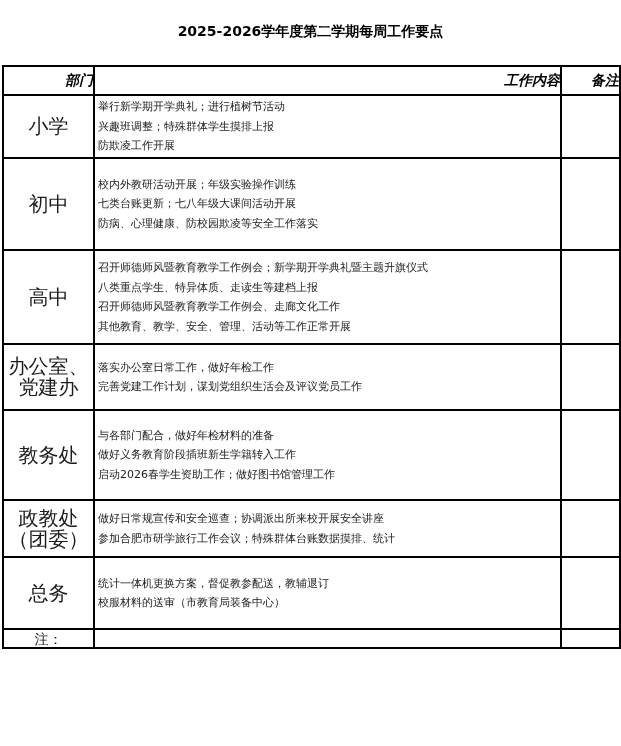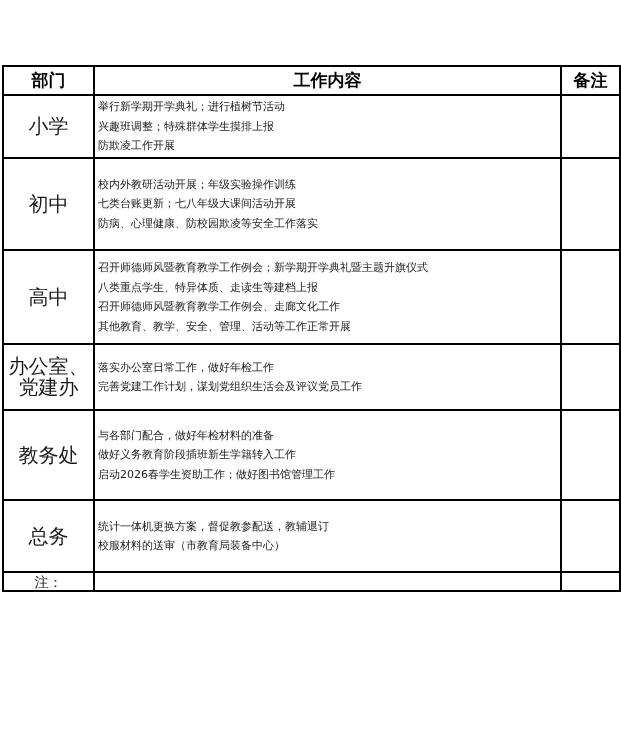--- a/index.html
+++ b/index.html
@@ -35,25 +35,26 @@
       width: 617px;
       border-collapse: collapse;
       table-layout: fixed;
     }
     table.plan td, table.plan th {
       border: 2px solid #000;
       padding: 0;
       vertical-align: middle;
     }
     table.plan th {
-      font-size: 17px;
+      font-size: 14px;
       font-weight: bold;
       height: 27px;
-      text-align: center;
+      text-align: right;
       color: #000;
+      font-style: italic;
     }
     col.c-dept { width: 91px; }
     col.c-work { width: 467px; }
     col.c-note { width: 59px; }
     td.dept {
       text-align: center;
       font-size: 20px;
       line-height: 21px;
       color: #1a1a1a;
     }
@@ -81,20 +82,21 @@
     tr.r-zhengjiao td { height: 55px; }
     tr.r-zongwu td { height: 70px; }
     tr.r-shitang td { height: 39px; }
     tr.r-note td { height: 17px; }
     tr.r-note td.dept { font-size: 14px; line-height: 15px; vertical-align: bottom; }
   </style>
 </head>
 <body>
 
 <div class="title-block">
+  <div class="title-line">2025-2026学年度第二学期每周工作要点</div>
 </div>
 
 <table class="plan">
   <colgroup>
     <col class="c-dept">
     <col class="c-work">
     <col class="c-note">
   </colgroup>
   <thead>
     <tr>
@@ -161,20 +163,33 @@
       <td class="work">
         <div class="work-inner">
           <span class="work-line">与各部门配合，做好年检材料的准备</span>
           <span class="work-line">做好义务教育阶段插班新生学籍转入工作</span>
           <span class="work-line">启动2026春学生资助工作；做好图书馆管理工作</span>
         </div>
       </td>
       <td class="note"></td>
     </tr>
 
+    <tr class="r-zhengjiao">
+      <td class="dept">
+        <div>政教处</div>
+        <div>（团委）</div>
+      </td>
+      <td class="work">
+        <div class="work-inner">
+          <span class="work-line">做好日常规宣传和安全巡查；协调派出所来校开展安全讲座</span>
+          <span class="work-line">参加合肥市研学旅行工作会议；特殊群体台账数据摸排、统计</span>
+        </div>
+      </td>
+      <td class="note"></td>
+    </tr>
 
     <tr class="r-zongwu">
       <td class="dept">总务</td>
       <td class="work">
         <div class="work-inner">
           <span class="work-line">统计一体机更换方案，督促教参配送，教辅退订</span>
           <span class="work-line">校服材料的送审（市教育局装备中心）</span>
         </div>
       </td>
       <td class="note"></td>

